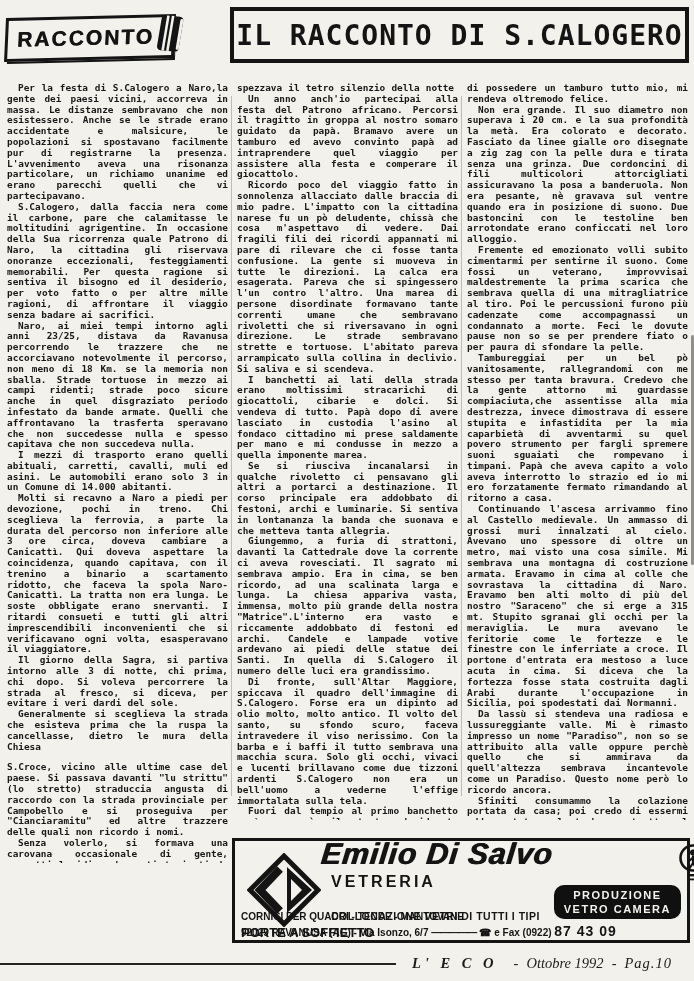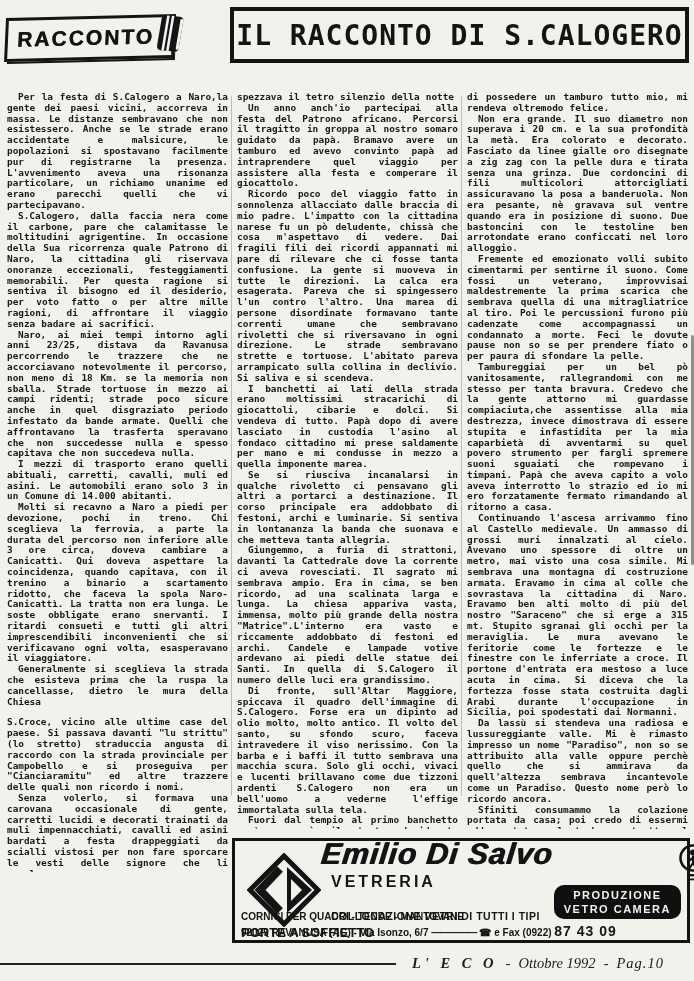--- a/index.html
+++ b/index.html
@@ -28,21 +28,21 @@
     border:4px solid #141414; box-sizing:border-box;
     display:flex; align-items:center; justify-content:center;
   }
   .article-title {
     margin:0; font-family:"DejaVu Sans Mono", monospace;
     font-size:28px; font-weight:bold; letter-spacing:1px; color:#141414;
     white-space:nowrap;
   }
 
   
-  .columns { position:absolute; left:7px; top:92px; width:682px; display:flex; gap:9px; }
+  .columns { position:absolute; left:7px; top:83px; width:682px; display:flex; gap:9px; }
   .col { width:221px; overflow:hidden; }
   .col-1 { height:780px; }
   .col-2, .col-3 { height:737px; }
   .gutter-line { position:absolute; top:96px; width:1px; height:700px; background:rgba(50,50,50,0.28); }
   .gutter-a { left:231px; } .gutter-b { left:461px; }
 
   .para {
     margin:0; text-align:justify;
     font-size:9.4px; line-height:10.8px; font-weight:bold; color:#181818;
     word-spacing:0.5px;
@@ -80,21 +80,21 @@
   .ad-divider { letter-spacing:-1px; }
 
   
   .footer {
     position:absolute; left:0; top:955px; width:690px;
     display:flex; align-items:center;
     font-family:"Liberation Serif", serif; font-style:italic;
     font-size:14.5px; color:#1b1b1b; white-space:nowrap;
   }
   .footer-rule { flex:0 0 396px; border-top:2.5px solid #242424; margin-right:16px; }
-  .footer-journal { letter-spacing:4px; font-weight:bold; margin-right:0; }
+  .footer-journal { letter-spacing:4px; font-weight:bold; margin-right:8px; }
   .footer-sep { margin:0 8px; }
   .footer-date { font-weight:normal; }
   .footer-page { letter-spacing:1px; }
 
   .scan-streak {
     position:absolute; right:0; top:335px; width:3px; height:230px;
     background:rgba(25,25,25,0.45); border-radius:2px;
   }
 </style>
 </head>
@@ -120,20 +120,21 @@
     <h1 class="article-title">IL RACCONTO DI S.CALOGERO</h1>
   </div>
 
   <div class="columns">
     <section class="col col-1">
         <p class="para ind">Per la festa di S.Calogero a Naro,la gente dei paesi vicini, accorreva in massa. Le distanze sembravano che non esistessero. Anche se le strade erano accidentate e malsicure, le popolazioni si spostavano facilmente pur di registrarne la presenza. L'avvenimento aveva una risonanza particolare, un richiamo unanime ed erano parecchi quelli che vi partecipavano.</p>
         <p class="para ind">S.Calogero, dalla faccia nera come il carbone, pare che calamitasse le moltitudini agrigentine. In occasione della Sua ricorrenza quale Patrono di Naro, la cittadina gli riservava onoranze eccezionali, festeggiamenti memorabili. Per questa ragione si sentiva il bisogno ed il desiderio, per voto fatto o per altre mille ragioni, di affrontare il viaggio senza badare ai sacrifici.</p>
         <p class="para ind">Naro, ai miei tempi intorno agli anni 23/25, distava da Ravanusa percorrendo le trazzere che ne accorciavano notevolmente il percorso, non meno di 18 Km. se la memoria non sballa. Strade tortuose in mezzo ai campi ridenti; strade poco sicure anche in quel disgraziato periodo infestato da bande armate. Quelli che affrontavano la trasferta speravano che non succedesse nulla e spesso capitava che non succedeva nulla.</p>
         <p class="para ind">I mezzi di trasporto erano quelli abituali, carretti, cavalli, muli ed asini. Le automobili erano solo 3 in un Comune di 14.000 abitanti.</p>
         <p class="para ind">Molti si recavno a Naro a piedi per devozione, pochi in treno. Chi sceglieva la ferrovia, a parte la durata del percorso non inferiore alle 3 ore circa, doveva cambiare a Canicattì. Qui doveva aspettare la coincidenza, quando capitava, con il trenino a binario a scartamento ridotto, che faceva la spola Naro-Canicattì. La tratta non era lunga. Le soste obbligate erano snervanti. I ritardi consueti e tutti gli altri imprescendibili inconvenienti che si verificavano ogni volta, esasperavano il viaggiatore.</p>
+        <p class="para ind">Il giorno della Sagra, si partiva intorno alle 3 di notte, chi prima, chi dopo. Si voleva percorrere la strada al fresco, si diceva, per evitare i veri dardi del sole.</p>
         <p class="para ind">Generalmente si sceglieva la strada che esisteva prima che la ruspa la cancellasse, dietro le mura della Chiesa</p>
         <p class="para gap">S.Croce, vicino alle ultime case del paese. Si passava davanti "lu strittu" (lo stretto) straduccia angusta di raccordo con la strada provinciale per Campobello e si proseguiva per "Cianciaramitu" ed altre trazzere delle quali non ricordo i nomi.</p>
         <p class="para ind">Senza volerlo, si formava una carovana occasionale di gente, carretti lucidi e decorati trainati da muli impennacchiati, cavalli ed asini bardati a festa drappeggiati da scialli vistosi per non fare sporcare le vesti delle signore che li cavalcavano.</p>
       </section>
     <section class="col col-2">
         <p class="para">spezzava il tetro silenzio della notte</p>
         <p class="para ind">Un anno anch'io partecipai alla festa del Patrono africano. Percorsi il tragitto in groppa al nostro somaro guidato da papà. Bramavo avere un tamburo ed avevo convinto papà ad intraprendere quel viaggio per assistere alla festa e comperare il giocattolo.</p>
         <p class="para ind">Ricordo poco del viaggio fatto in sonnolenza allacciato dalle braccia di mio padre. L'impatto con la cittadina narese fu un pò deludente, chissà che cosa m'aspettavo di vedere. Dai fragili fili dei ricordi appannati mi pare di rilevare che ci fosse tanta confusione. La gente si muoveva in tutte le direzioni. La calca era esagerata. Pareva che si spingessero l'un contro l'altro. Una marea di persone disordinate formavano tante correnti umane che sembravano rivoletti che si riversavano in ogni direzione. Le strade sembravano strette e tortuose. L'abitato pareva arrampicato sulla collina in declivio. Si saliva e si scendeva.</p>
         <p class="para ind">I banchetti ai lati della strada erano moltissimi stracarichi di giocattoli, cibarie e dolci. Si vendeva di tutto. Papà dopo di avere lasciato in custodia l'asino al fondaco cittadino mi prese saldamente per mano e mi condusse in mezzo a quella imponente marea.</p>
         <p class="para ind">Se si riusciva incanalarsi in qualche rivoletto ci pensavano gli altri a portarci a destinazione. Il corso principale era addobbato di festoni, archi e luminarie. Si sentiva in lontananza la banda che suonava e che metteva tanta allegria.</p>

